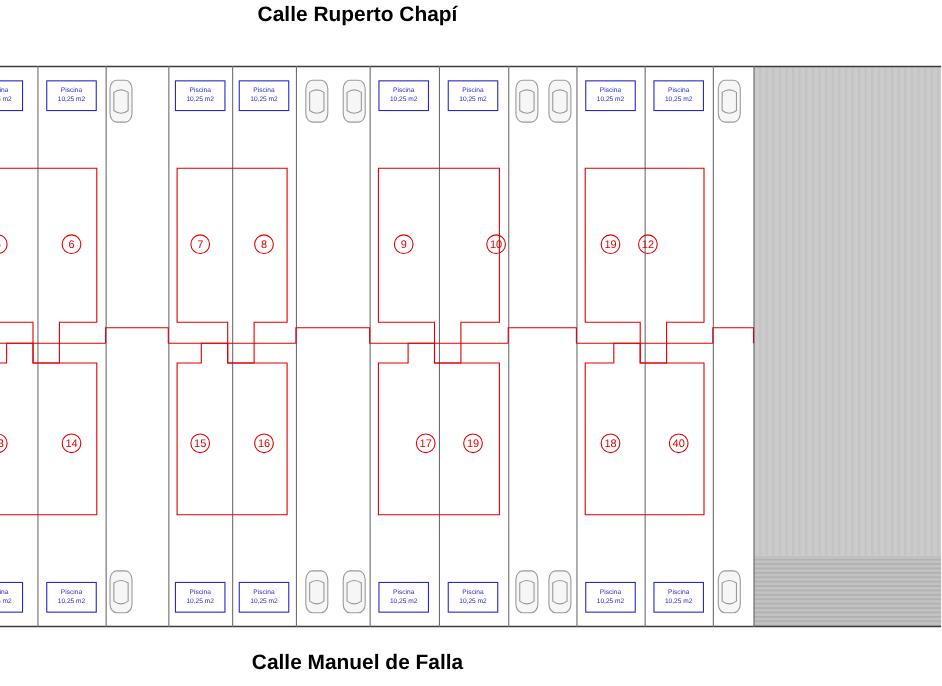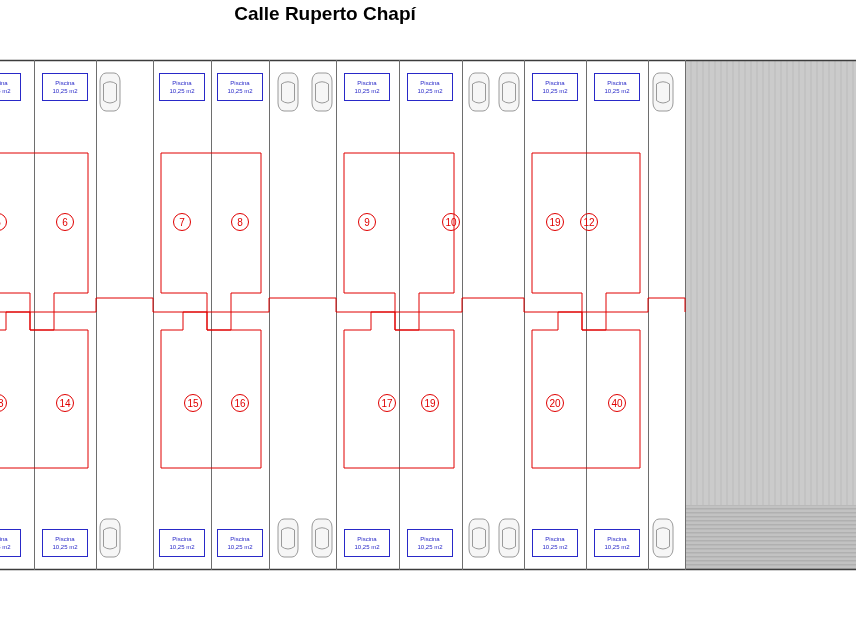--- a/index.html
+++ b/index.html
@@ -190,21 +190,22 @@
   <div class="plot-circle top-row" style="left:56px">6</div>
   <div class="plot-circle top-row" style="left:173px">7</div>
   <div class="plot-circle top-row" style="left:231px">8</div>
   <div class="plot-circle top-row" style="left:358px">9</div>
   <div class="plot-circle top-row" style="left:442px">10</div>
   <div class="plot-circle top-row" style="left:546px">19</div>
   <div class="plot-circle top-row" style="left:580px">12</div>
 
   <div class="plot-circle bottom-row" style="left:-11px">13</div>
   <div class="plot-circle bottom-row" style="left:56px">14</div>
-  <div class="plot-circle bottom-row" style="left:184px">15</div>
+  <div class="plot-circle bottom-row" style="left:173px">15</div>
   <div class="plot-circle bottom-row" style="left:231px">16</div>
   <div class="plot-circle bottom-row" style="left:378px">17</div>
   <div class="plot-circle bottom-row" style="left:421px">19</div>
-  <div class="plot-circle bottom-row" style="left:546px">20</div>
+  <div class="plot-circle bottom-row" style="left:546px">18</div>
   <div class="plot-circle bottom-row" style="left:608px">40</div>
 
+  <div class="street-title bottom">Calle Manuel de Falla</div>
 
 </div>
 
 </body></html>

